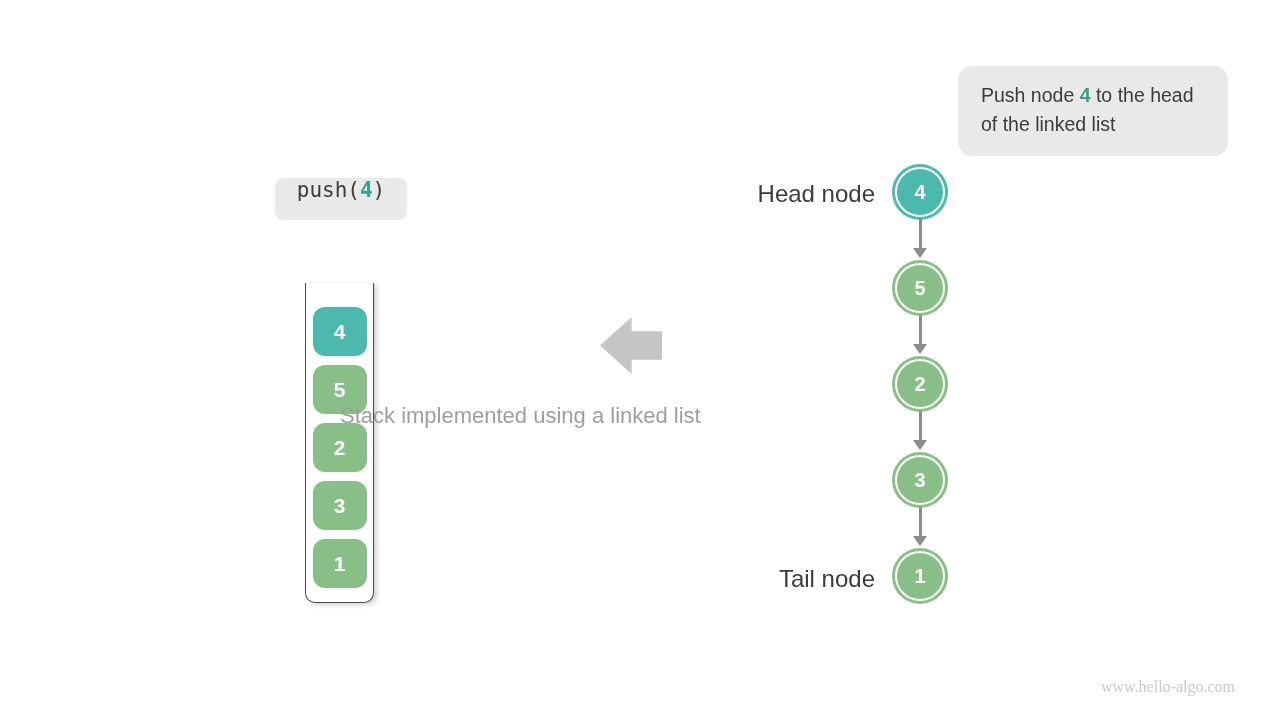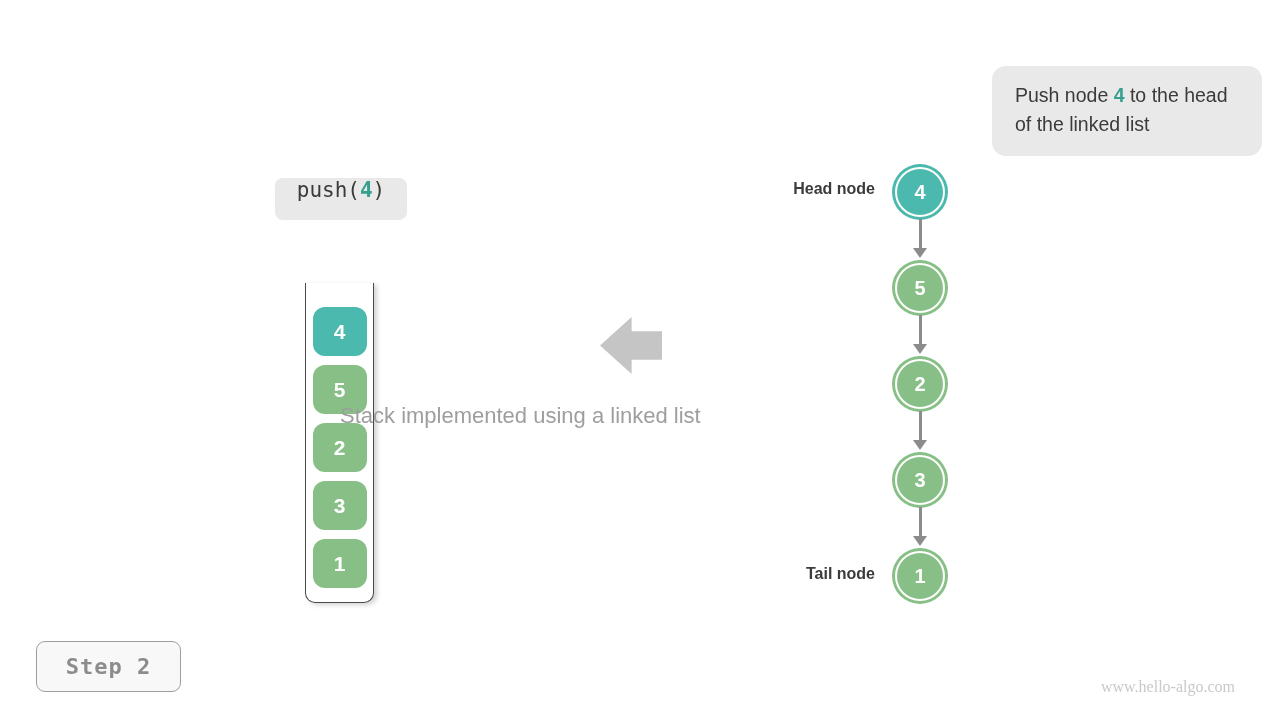--- a/index.html
+++ b/index.html
@@ -17,21 +17,21 @@
     --watermark:#C9C9C9;
     --container-border:#4A4A4A;
   }
   *{margin:0;padding:0;box-sizing:border-box;}
   html,body{width:1280px;height:720px;background:#fff;overflow:hidden;}
   body{font-family:"Liberation Sans", sans-serif;}
   .canvas{position:relative;width:1280px;height:720px;background:#fff;}
 
   
   .callout{
-    position:absolute;left:992px;top:66px;width:270px;height:90px;
+    position:absolute;left:958px;top:66px;width:270px;height:90px;
     background:var(--box-bg);border-radius:14px;
     padding:15px 23px;font-size:19.5px;line-height:29px;color:var(--dark-text);
   }
   .callout .hl{color:var(--hl-text);font-weight:bold;}
 
   
   .op-box{
     position:absolute;left:275px;top:178px;width:132px;height:42px;
     background:var(--box-bg);border-radius:8px;
     display:flex;align-items:flex-start;justify-content:center;
@@ -68,21 +68,21 @@
 
   
   .caption{
     position:absolute;left:340px;top:403px;width:600px;
     font-size:22px;color:var(--caption-gray);
   }
 
   
   .ll-label{
     position:absolute;left:640px;width:235px;text-align:right;
-    font-size:16px;font-weight:bold;color:var(--dark-text);
+    font-size:24px;font-weight:normal;color:var(--dark-text);
   }
   .ll-label.head{top:180px;}
   .ll-label.tail{top:565px;}
 
   
   .ll-node{
     position:absolute;left:892px;width:56px;height:56px;border-radius:50%;
     background:var(--green);
     display:flex;align-items:center;justify-content:center;
     color:#fff;font-weight:bold;font-size:20px;
@@ -167,17 +167,16 @@
     </div>
   <div class="connector c2">
       <div class="line"></div>
       <div class="head"></div>
     </div>
   <div class="connector c3">
       <div class="line"></div>
       <div class="head"></div>
     </div>
 
-  <div class="step-box">Step 2</div>
 
   <div class="watermark">www.hello-algo.com</div>
 
 </div>
 
 </body></html>

